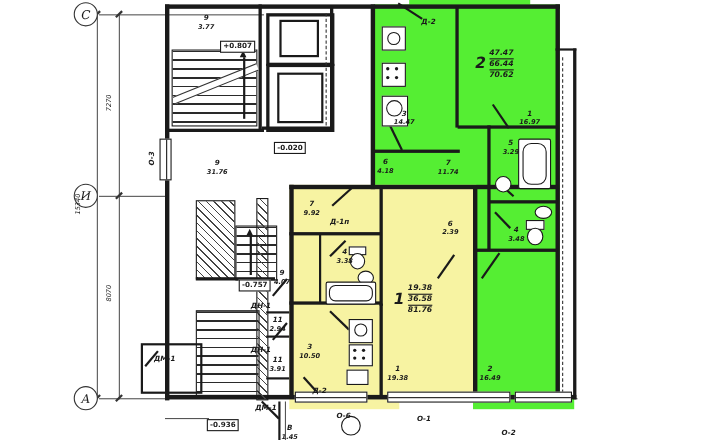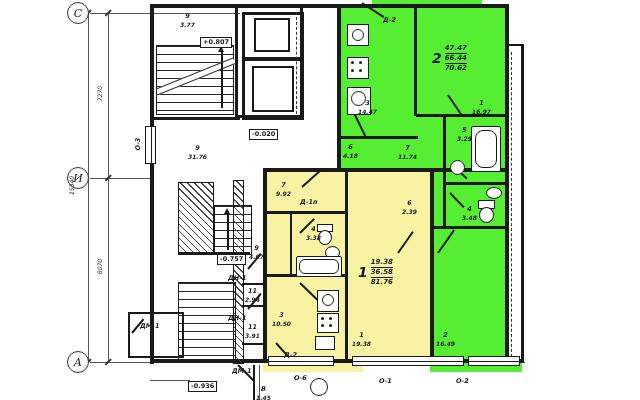--- a/index.html
+++ b/index.html
@@ -288,17 +288,17 @@
 
   <div class="dlabel" style="left:383px;top:16px;">Д-2</div>
   <div class="dlabel" style="left:300px;top:198px;font-style:italic;">Д-1п</div>
   <div class="dlabel" style="left:284px;top:351px;">Д-2</div>
   <div class="dlabel" style="left:228px;top:274px;">ДН-1</div>
   <div class="dlabel" style="left:228px;top:314px;">ДН-1</div>
   <div class="dlabel" style="left:232px;top:367px;">ДМ-1</div>
   <div class="dlabel" style="left:140px;top:322px;">ДМ-1</div>
 
   <div class="dlabel vtext" style="left:132px;top:140px;">О-3</div>
-  <div class="dlabel" style="left:294px;top:374px;text-align:center;">О-6</div>
+  <div class="dlabel" style="left:306px;top:374px;text-align:center;">О-6</div>
   <div class="dlabel" style="left:379px;top:377px;">О-1</div>
-  <div class="dlabel" style="left:456px;top:377px;">О-2</div>
+  <div class="dlabel" style="left:456px;top:389px;">О-2</div>
 
 </div>
 
 </body></html>

